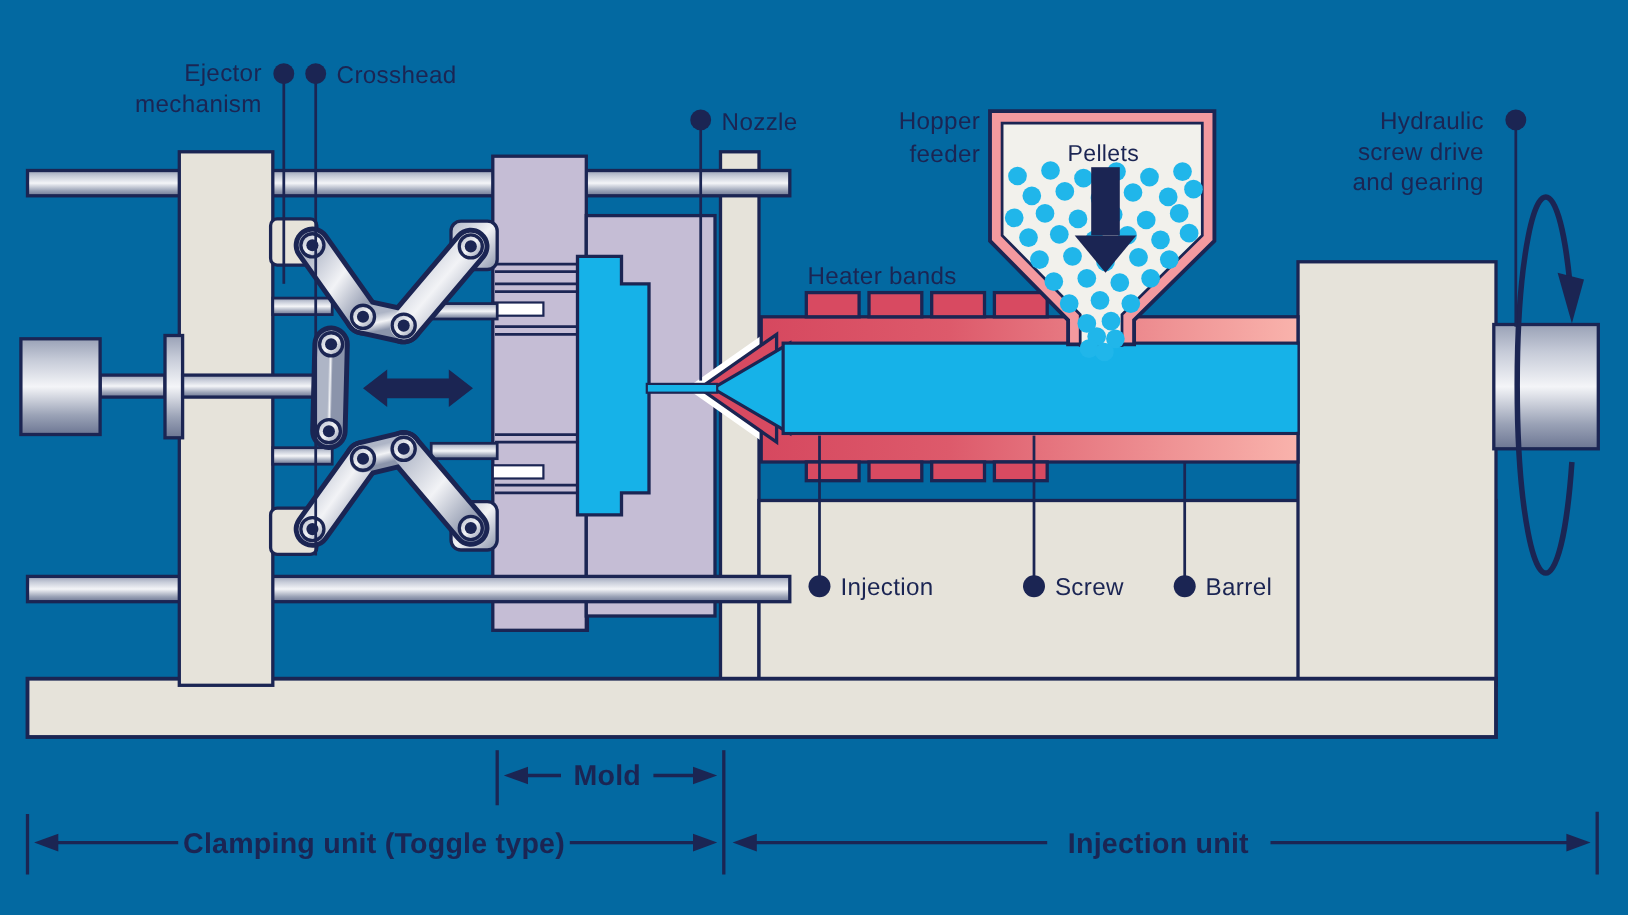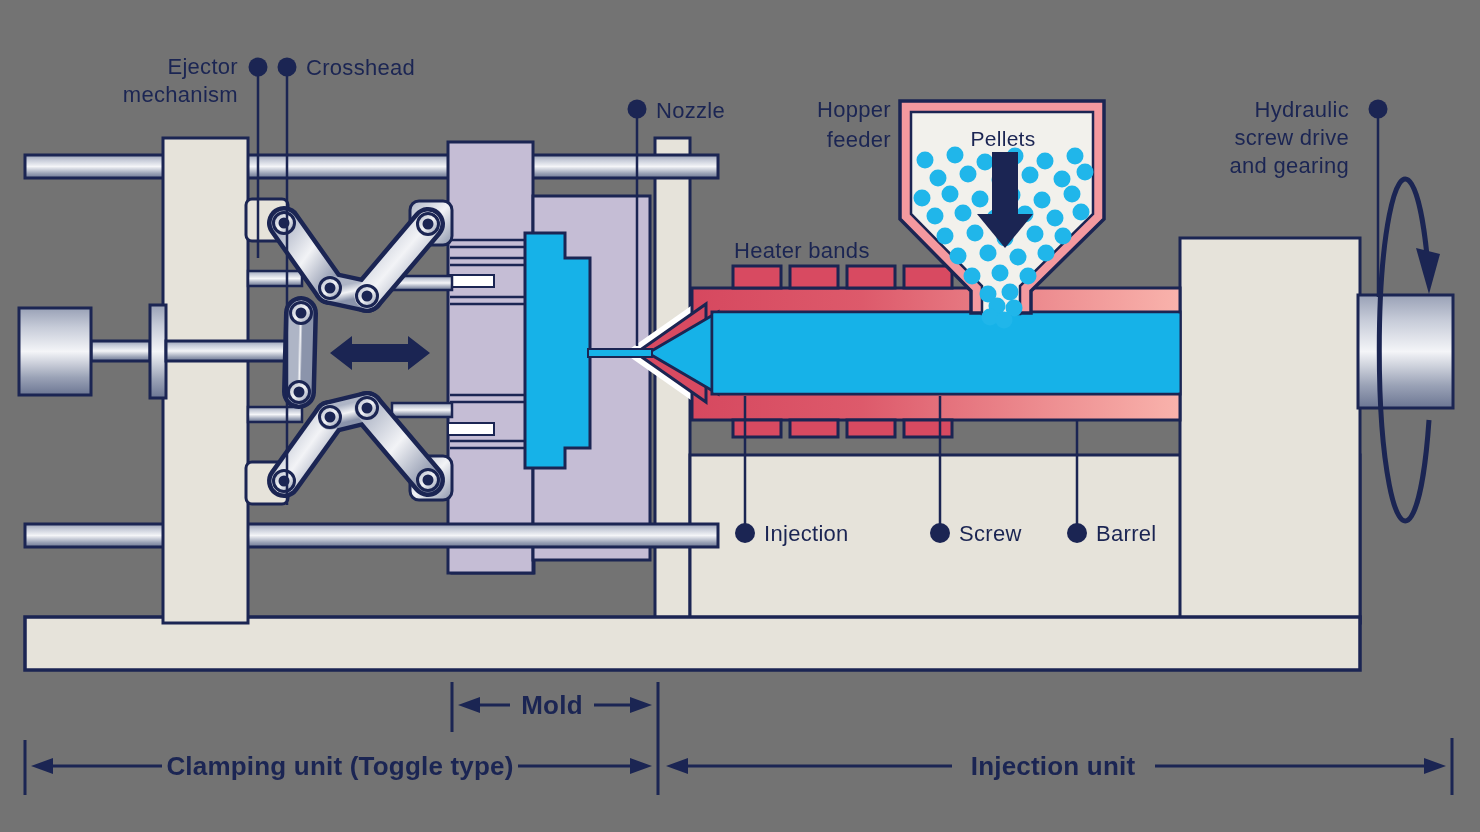--- a/index.html
+++ b/index.html
@@ -1,16 +1,16 @@
 <!DOCTYPE html>
 <html><head>
 <meta charset="utf-8">
 <style>
   html,body{margin:0;padding:0;background:#ffffff;}
-  .stage{width:1480px;height:832px;position:relative;background:#737373;overflow:hidden;}
+  .stage{width:1480px;height:832px;position:relative;background:#0369a1;overflow:hidden;}
   svg{display:block;}
   text{font-family:"Liberation Sans", sans-serif;fill:#1b2553;}
   .callout{font-size:22px;letter-spacing:.3px;}
   .pellets-label{font-size:21px;letter-spacing:.3px;}
   .dim{font-size:26px;font-weight:bold;letter-spacing:.2px;}
 </style>
 </head>
 <body>
 
 <div class="stage">

